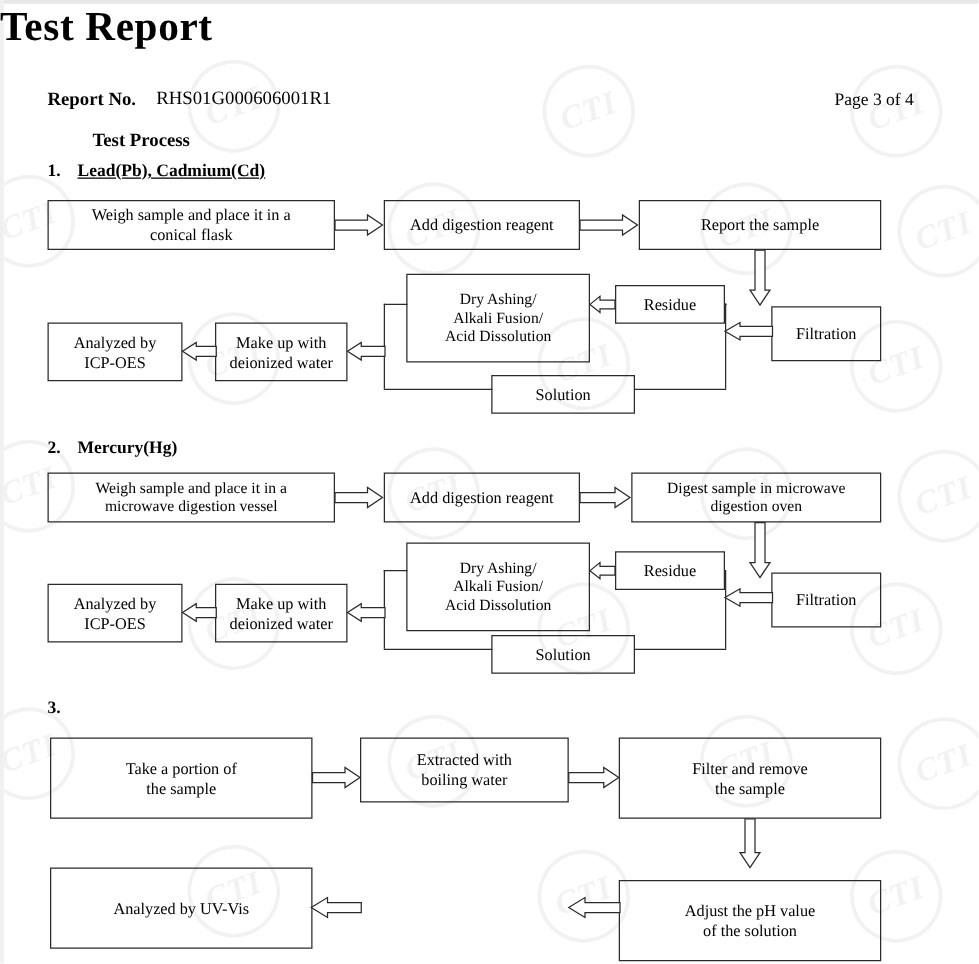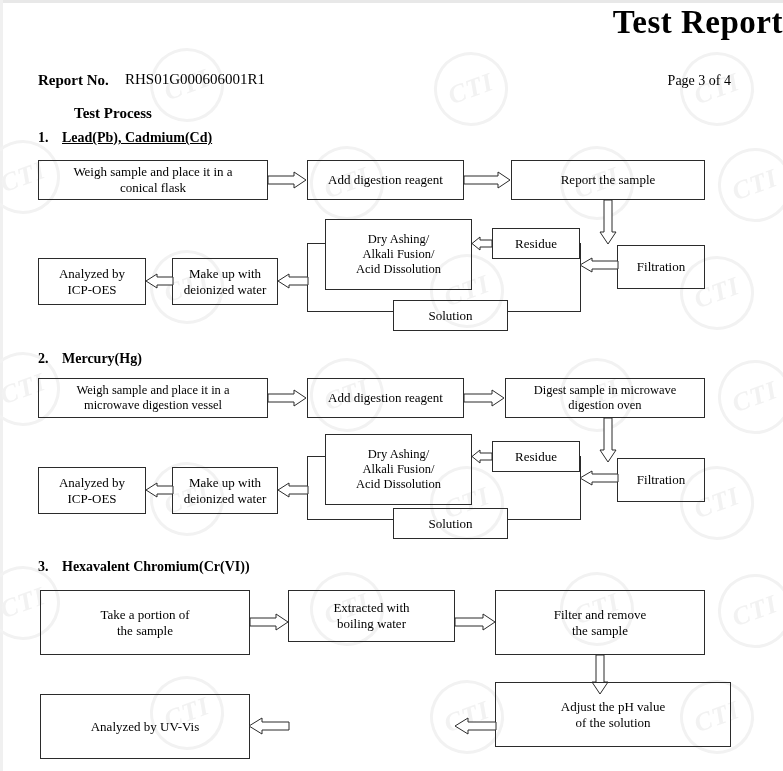--- a/index.html
+++ b/index.html
@@ -60,21 +60,21 @@
     letter-spacing: 1px;
     color: #f2f2f2;
     line-height: 26px;
   }
 
   
   .doc-title {
     position: absolute;
     left: 0; top: 4px;
     width: 783px;
-    text-align: right;
+    text-align: left;
     font-size: 33px;
     font-weight: bold;
     letter-spacing: 0.5px;
     z-index: 3;
   }
   .report-no-label {
     position: absolute;
     left: 38px; top: 72px;
     font-size: 15px;
     font-weight: bold;
@@ -377,21 +377,20 @@
         <path d="M30,3 L11,3 L11,0 L0,7 L11,14 L11,11 L30,11 Z"></path>
       </svg>
   </div>
   <div class="arrow" style="left:146px; top:483px;">
     <svg width="27" height="14" viewBox="0 0 27 14">
         <path d="M27,3 L11,3 L11,0 L0,7 L11,14 L11,11 L27,11 Z"></path>
       </svg>
   </div>
 
   <div class="sec-num" style="top:559px;">3.</div>
-  <div class="sec-head" style="left:62px; top:559px;">Hexavalent Chromium(Cr(VI))</div>
 
   <div class="fbox" style="left:40px;  top:590px; width:210px; height:65px;">Take a portion of
 the sample</div>
   <div class="fbox" style="left:288px; top:590px; width:167px; height:52px;">Extracted with
 boiling water</div>
   <div class="fbox" style="left:495px; top:590px; width:210px; height:65px;">Filter and remove
 the sample</div>
 
   <div class="arrow" style="left:250px; top:614px;">
     <svg width="39" height="16" viewBox="0 0 39 16">
@@ -402,21 +401,21 @@
     <svg width="41" height="16" viewBox="0 0 41 16">
         <path d="M0,4 L28,4 L28,0 L40,8 L28,16 L28,12 L0,12 Z"></path>
       </svg>
   </div>
   <div class="arrow" style="left:592px; top:655px;">
     <svg width="16" height="40" viewBox="0 0 16 40">
         <path d="M4,0 L12,0 L12,27 L16,27 L8,39 L0,27 L4,27 Z"></path>
       </svg>
   </div>
 
-  <div class="fbox" style="left:495px; top:682px; width:236px; height:65px;">Adjust the pH value
+  <div class="fbox" style="left:495px; top:704px; width:210px; height:65px;">Adjust the pH value
 of the solution</div>
   <div class="fbox" style="left:40px;  top:694px; width:210px; height:65px;">Analyzed by UV-Vis</div>
 
   <div class="arrow" style="left:455px; top:718px;">
     <svg width="41" height="16" viewBox="0 0 41 16">
         <path d="M41,4 L13,4 L13,0 L0,8 L13,16 L13,12 L41,12 Z"></path>
       </svg>
   </div>
   <div class="arrow" style="left:249px; top:718px;">
     <svg width="40" height="16" viewBox="0 0 40 16">

